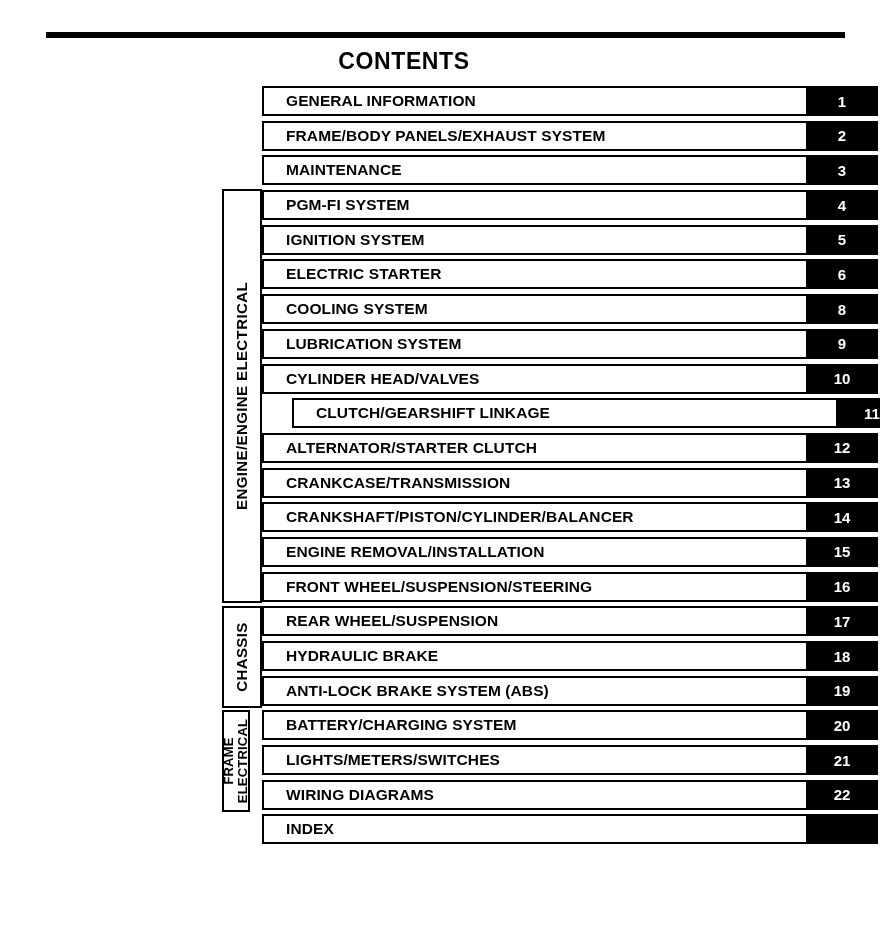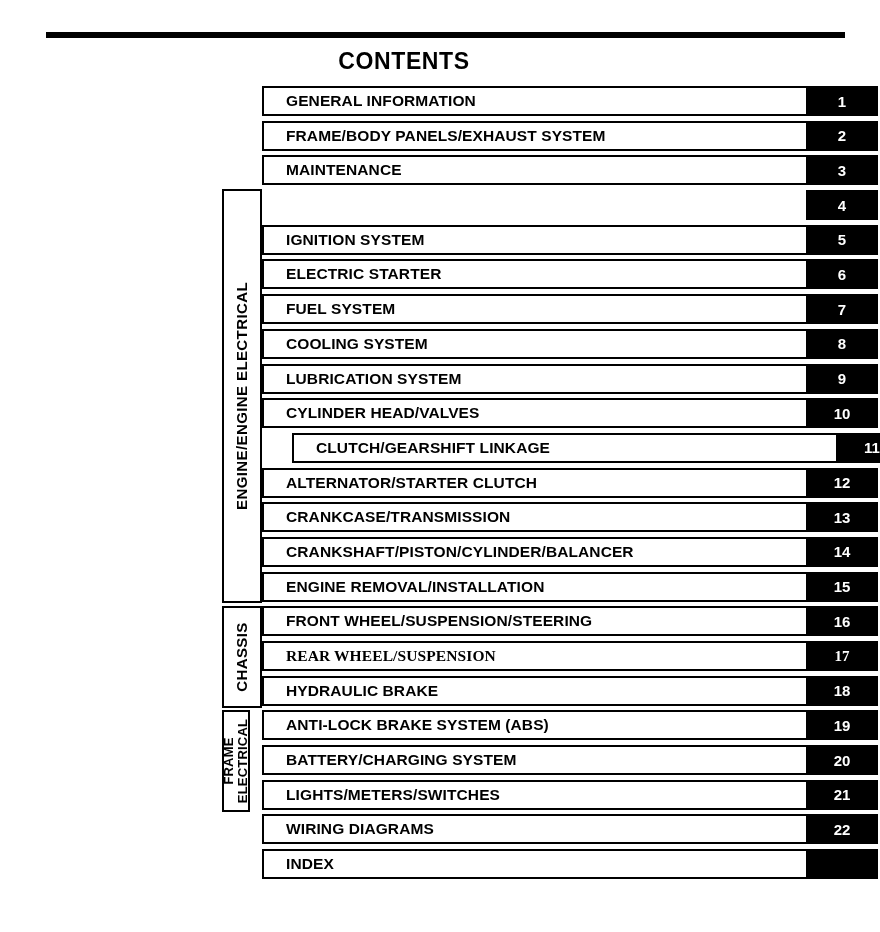--- a/index.html
+++ b/index.html
@@ -140,42 +140,39 @@
       </div>
       <div class="row-num">2</div>
     </div>
     <div class="row" style="height: 34.7px;">
       <div class="row-box">
         <div class="row-label">MAINTENANCE</div>
       </div>
       <div class="row-num">3</div>
     </div>
     <div class="row" style="height: 34.7px;">
+      <div class="row-box">
+        <div class="row-label">PGM-FI SYSTEM</div>
+      </div>
       <div class="row-num">4</div>
     </div>
     <div class="row" style="height: 34.7px;">
       <div class="row-box">
         <div class="row-label">IGNITION SYSTEM</div>
       </div>
       <div class="row-num">5</div>
     </div>
     <div class="row" style="height: 34.7px;">
       <div class="row-box">
         <div class="row-label">ELECTRIC STARTER</div>
       </div>
       <div class="row-num">6</div>
     </div>
     <div class="row" style="height: 34.7px;">
       <div class="row-box">
-        <div class="row-label">FUEL SYSTEM</div>
-      </div>
-      <div class="row-num">7</div>
-    </div>
-    <div class="row" style="height: 34.7px;">
-      <div class="row-box">
         <div class="row-label">COOLING SYSTEM</div>
       </div>
       <div class="row-num">8</div>
     </div>
     <div class="row" style="height: 34.7px;">
       <div class="row-box">
         <div class="row-label">LUBRICATION SYSTEM</div>
       </div>
       <div class="row-num">9</div>
     </div>
@@ -214,21 +211,21 @@
         <div class="row-label">ENGINE REMOVAL/INSTALLATION</div>
       </div>
       <div class="row-num">15</div>
     </div>
     <div class="row" style="height: 34.7px;">
       <div class="row-box">
         <div class="row-label">FRONT WHEEL/SUSPENSION/STEERING</div>
       </div>
       <div class="row-num">16</div>
     </div>
-    <div class="row" style="height: 34.7px; font-family: Liberation Serif, serif;">
+    <div class="row" style="height: 34.7px;">
       <div class="row-box">
         <div class="row-label">REAR WHEEL/SUSPENSION</div>
       </div>
       <div class="row-num">17</div>
     </div>
     <div class="row" style="height: 34.7px;">
       <div class="row-box">
         <div class="row-label">HYDRAULIC BRAKE</div>
       </div>
       <div class="row-num">18</div>

